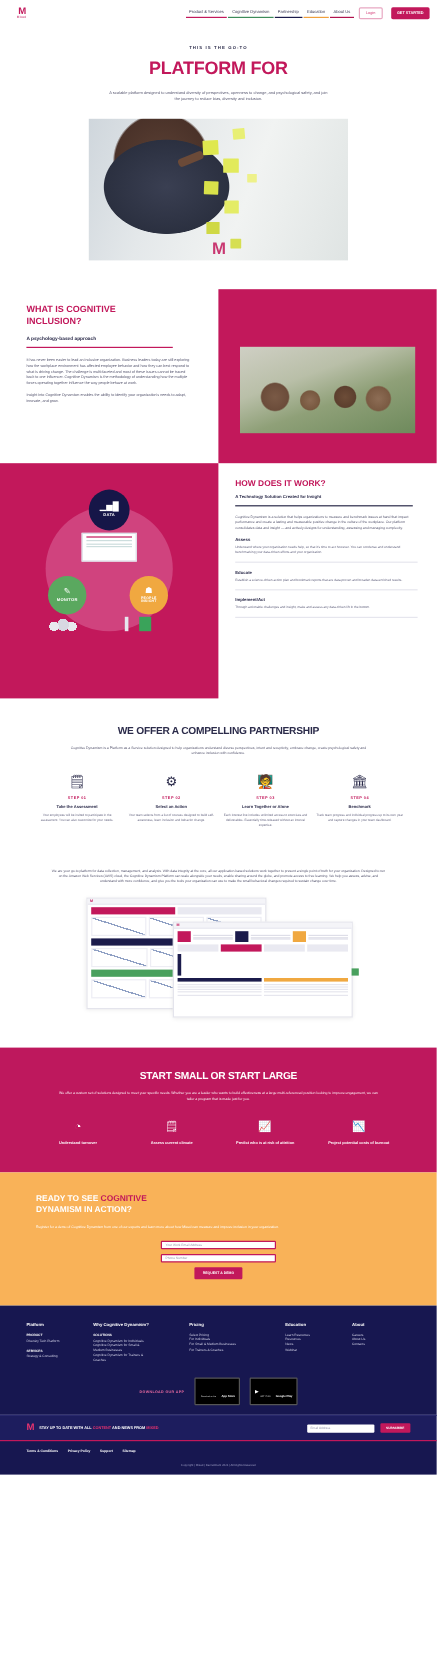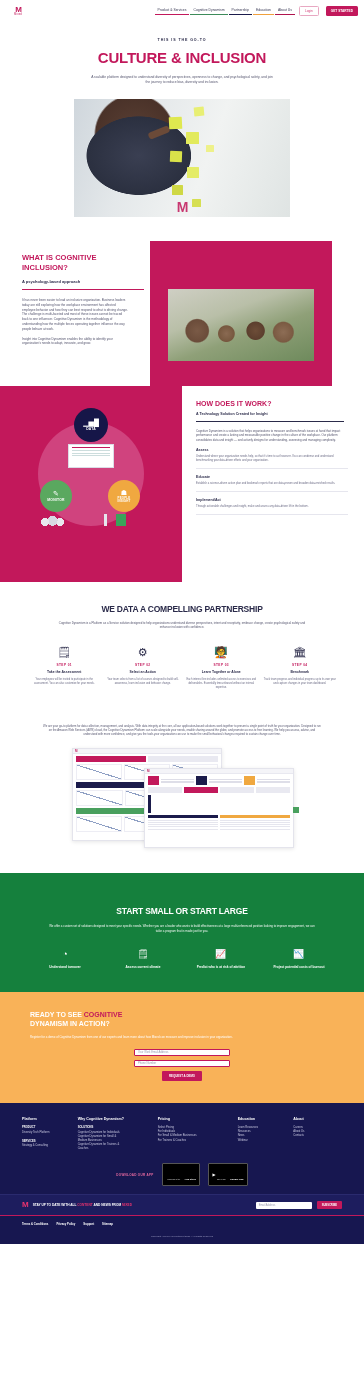--- a/index.html
+++ b/index.html
@@ -77,21 +77,21 @@
   .hero-logo-ghost {
     position:absolute; bottom:2px; left:50%; transform:translateX(-50%);
     font-size:14px; font-weight:bold; color:#c2185b; opacity:.85; letter-spacing:-1px;
   }
 
   
   .what {
     margin-top:24px; display:flex; align-items:flex-start;
     min-height:145px; position:relative;
   }
-  .what-left { width:150px; padding:12px 22px 0 22px; }
+  .what-left { width:182px; padding:12px 22px 0 22px; }
   .what-title {
     font-size:7.5px; line-height:9.5px; font-weight:bold; color:#c2185b;
   }
   .what-sub { font-size:4px; font-weight:bold; color:#2b2b4a; margin-top:7px; }
   .rule { height:1px; background:#c2185b; margin:5px 0 8px; width:122px; }
   .what-p { font-size:3.1px; line-height:4.8px; color:#55556e; margin-bottom:5px; }
   .what-right { width:182px; background:#c2185b; align-self:stretch; position:relative; }
   .what-photo {
     position:absolute; left:18px; top:48px; width:146px; height:72px;
     background:
@@ -189,21 +189,21 @@
   .tline { flex:1; display:flex; flex-direction:column; gap:1px; justify-content:center; }
   .tline span { height:.8px; background:#dedee8; display:block; }
   .twocol { display:flex; gap:2px; margin:2px 3px; }
   .twocol>div { flex:1; }
   .chip { height:3px; margin-bottom:1.2px; }
   .chip.navy{background:#1b1b4b;} .chip.orange{background:#f0a840;}
   .rowline { height:.9px; background:#e6e6ee; margin-bottom:1.4px; }
   .greenbox { position:absolute; right:-6px; top:38px; width:6px; height:6px; background:#49a05e; }
 
   
-  .small { background:#15803d; color:#fff; padding:33px 30px 22px; text-align:center; margin-top:22px; }
+  .small { background:#be185d; color:#fff; padding:18px 30px 22px; text-align:center; margin-top:22px; }
   .small-title { font-size:8.5px; font-weight:bold; letter-spacing:-.2px; }
   .small-p { font-size:2.9px; line-height:4.4px; margin:8px auto 0; max-width:270px; opacity:.95; }
   .small-items { display:flex; gap:8px; margin-top:16px; }
   .small-item { flex:1; }
   .si-ico { font-size:9px; line-height:11px; }
   .si-t { font-size:3.2px; font-weight:bold; margin-top:5px; line-height:4.4px; }
 
   
   .cta { background:#f9b258; padding:18px 30px 22px; }
   .cta-title { font-size:7px; line-height:9px; font-weight:bold; color:#fff; }
@@ -275,21 +275,21 @@
       <div class="nav-item u-navy">Partnership</div>
       <div class="nav-item u-orange">Education</div>
       <div class="nav-item u-crimson">About Us</div>
       <div class="btn-login">Login</div>
       <div class="btn-getstarted">GET STARTED</div>
     </div>
   </div>
 
   <div class="hero">
     <div class="hero-eyebrow">THIS IS THE GO-TO</div>
-    <div class="hero-title">CULTURE &amp; INCLUSION</div>
+    <div class="hero-title">PLATFORM FOR</div>
     <div class="hero-sub">A scalable platform designed to understand diversity of perspectives, openness to change, and psychological safety, and join the journey to reduce bias, diversity and inclusion.</div>
     <div class="hero-img-wrap">
       <div class="hero-img">
         <div class="hero-hand"></div>
         <div class="sticky s1"></div>
         <div class="sticky s2"></div>
         <div class="sticky s3"></div>
         <div class="sticky s4"></div>
         <div class="sticky s5"></div>
         <div class="sticky s6"></div>
@@ -356,21 +356,21 @@
         <div class="acc-p">Establish a science-driven action plan and bookmark reports that are data-proven and broaden data-enriched results.</div>
       </div>
       <div class="acc-item">
         <div class="acc-h">Implement/Act</div>
         <div class="acc-p">Through actionable challenges and insight, make and assess any data-driven lift in the bottom.</div>
       </div>
     </div>
   </div>
 
   <div class="partner">
-    <div class="partner-title">WE DATA A COMPELLING PARTNERSHIP</div>
+    <div class="partner-title">WE OFFER A COMPELLING PARTNERSHIP</div>
     <div class="partner-sub">Cognitive Dynamism is a Platform as a Service solution designed to help organizations understand diverse perspectives, intent and receptivity, embrace change, create psychological safety and enhance inclusion with confidence.</div>
     <div class="steps">
       <div class="step">
         <div class="step-ico">🗒</div>
         <div class="step-n">STEP 01</div>
         <div class="step-t">Take the Assessment</div>
         <div class="step-d">Your employees will be invited to participate in the assessment. You can also customize for your needs.</div>
       </div>
       <div class="step">
         <div class="step-ico">⚙</div>

